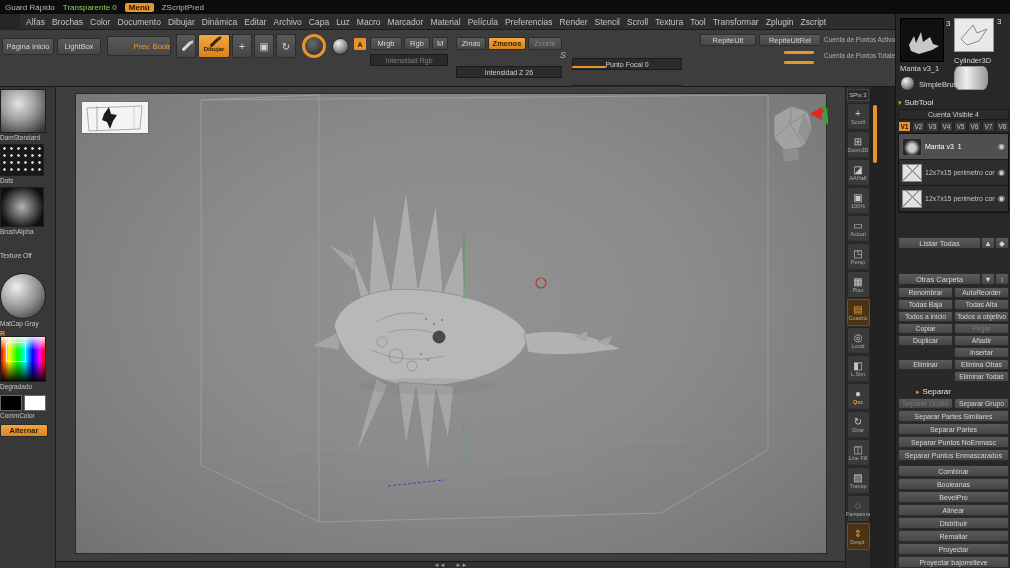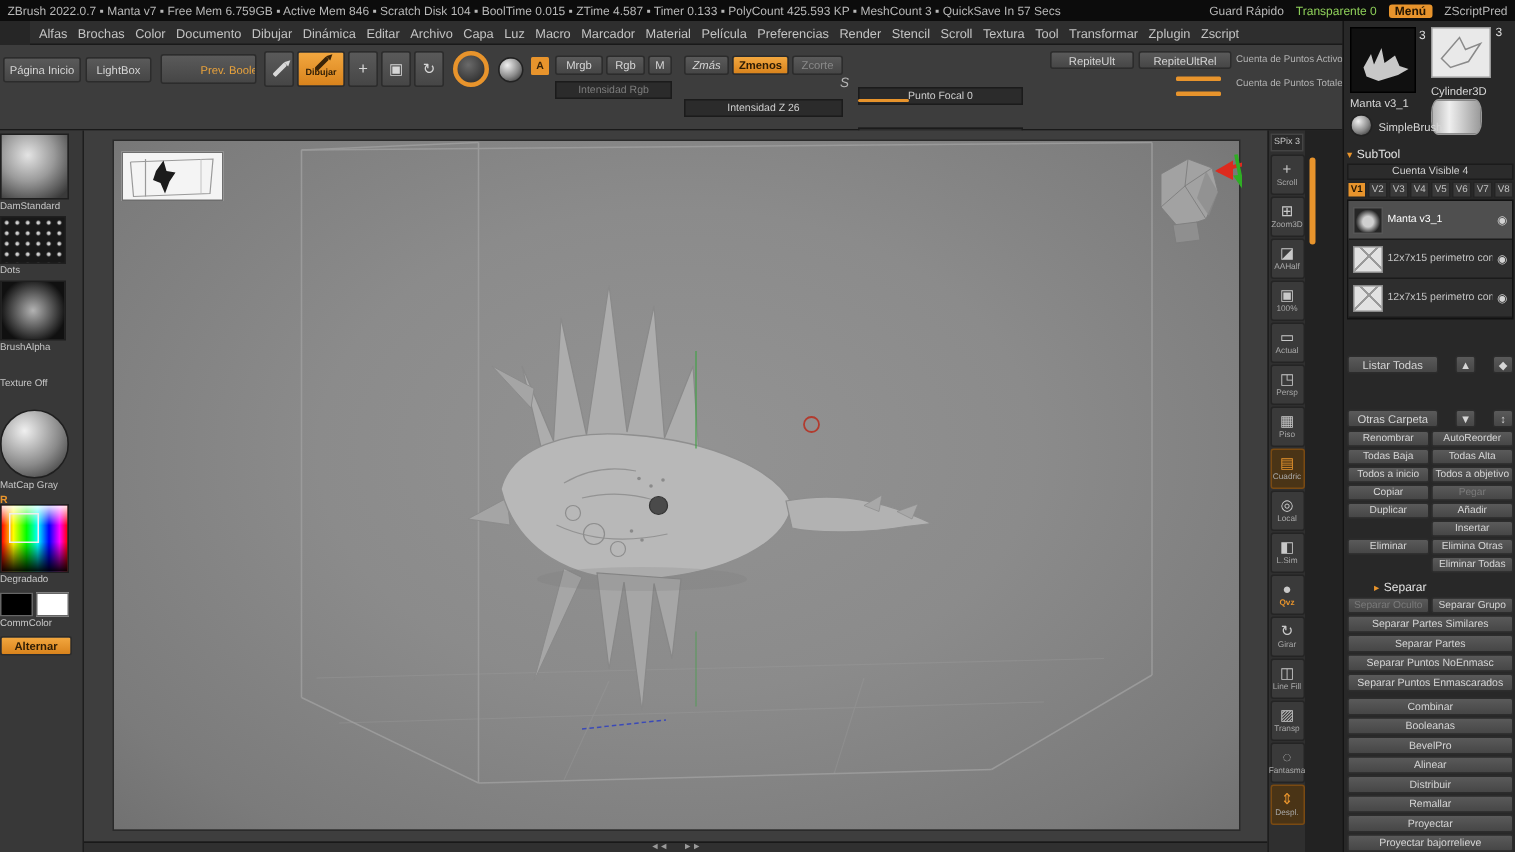--- a/index.html
+++ b/index.html
@@ -98,37 +98,36 @@
   .vtabs span:first-of-type{background:#e8942c;color:#241603;font-weight:bold;}
   #stlist{background:#242424;border:1px solid #121212;margin-bottom:2px;}
   .st-row{height:26px;display:flex;align-items:center;gap:3px;padding:0 3px;background:#2e2e2e;border-bottom:1px solid #1b1b1b;font-size:7px;color:#c4c4c4;}
   .st-row.selected{background:#4f4f4f;color:#fff;}
   .st-thumb{width:20px;height:18px;flex:none;background:#e2e2e2;border:1px solid #8a8a8a;
     background-image:linear-gradient(135deg,transparent 42%,#9a9a9a 42%,#9a9a9a 48%,transparent 48%),
                      linear-gradient(45deg,transparent 55%,#9a9a9a 55%,#9a9a9a 61%,transparent 61%);}
   .st-row.selected .st-thumb{background:#262626;background-image:radial-gradient(circle at 50% 55%,#cfcfcf 28%,rgba(0,0,0,0) 65%);border-color:#555;}
   .st-name{flex:1;overflow:hidden;white-space:nowrap;}
   .st-eye{font-size:8px;color:#d2d2d2;}
-  .lrow{display:flex;gap:11px;margin-bottom:1px;margin-top:24px;}
+  .lrow{display:flex;gap:0;margin-bottom:1px;margin-top:24px;}
   .lrow .btn{height:12px;flex:1;}
   .lrow .sq{flex:none;width:14px;}
   .g-row{display:flex;gap:1px;margin-bottom:1px;}
   .g-row .btn{height:11px;flex:1;font-size:6.8px;}
   .btn.disabled{color:#7a7a7a;}
   .btn.empty{visibility:hidden;}
   .btn.wide{height:12px;margin-bottom:1px;font-size:7px;}
   .sep-h{margin-top:3px;margin-left:18px;}
 </style>
 </head>
 <body>
 
 <div id="app">
 
   <div id="titlebar">
-    <span>ZBrush 2022.0.7 ▪ Manta v7 ▪ Free Mem 6.759GB ▪ Active Mem 846 ▪ Scratch Disk 104 ▪ BoolTime 0.015 ▪ ZTime 4.587 ▪ Timer 0.133 ▪ PolyCount 425.593 KP ▪ MeshCount 3 ▪ QuickSave In 57 Secs</span>
     <span class="tright">
       <span>Guard Rápido</span>
       <span class="t-green">Transparente 0</span>
       <span class="t-menu">Menú</span>
       <span>ZScriptPred</span>
     </span>
   </div>
 
   <div id="menubar">
 

